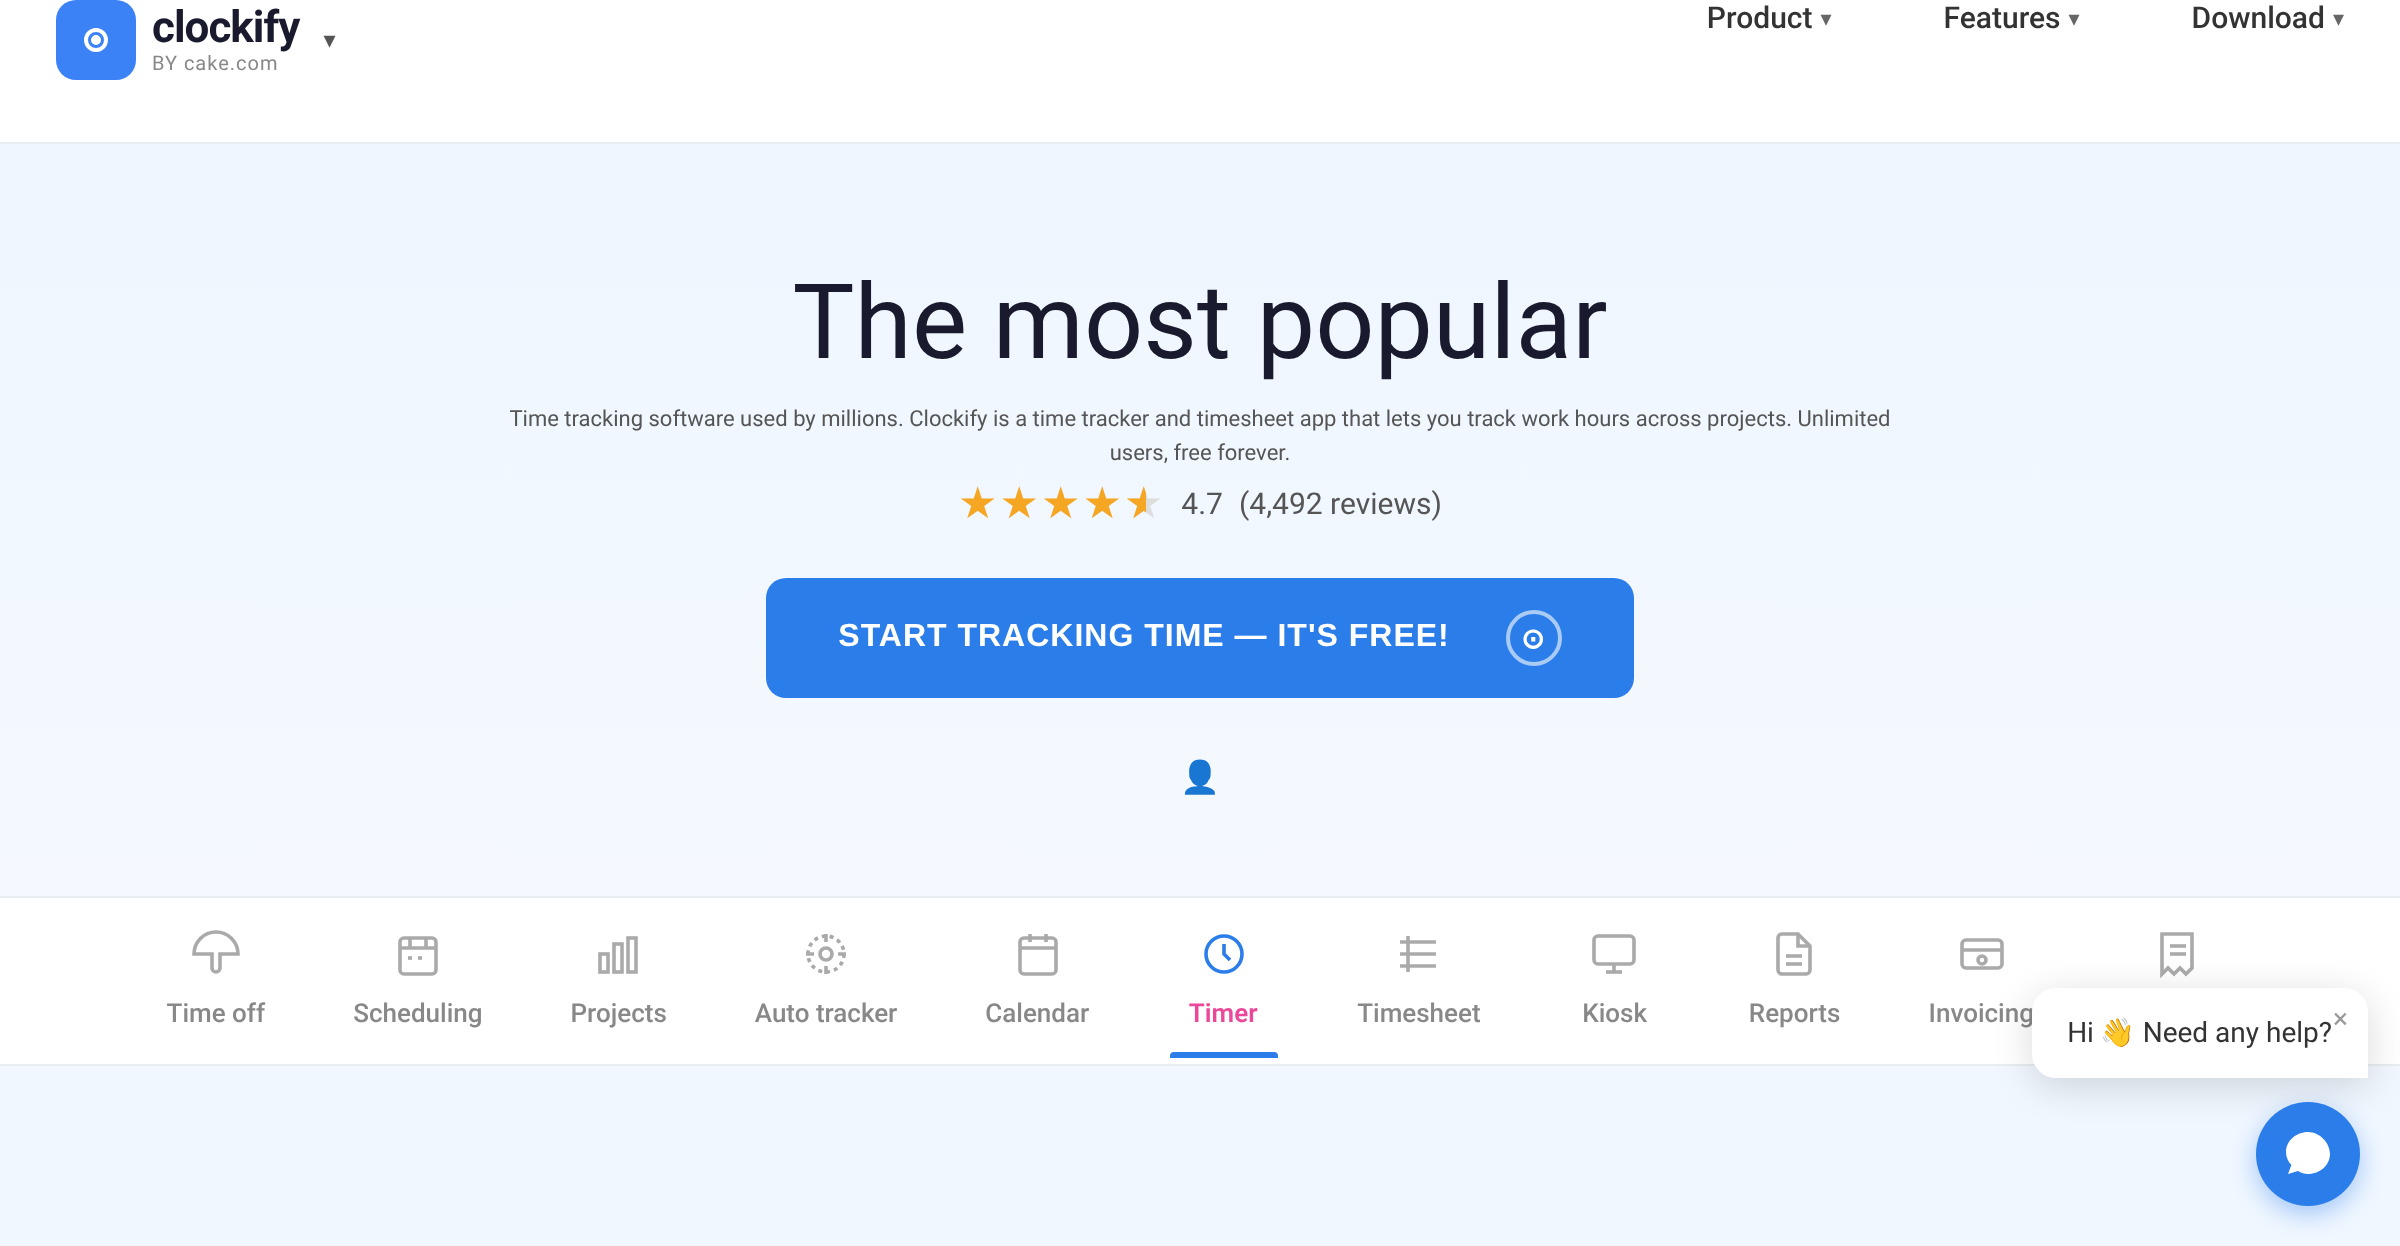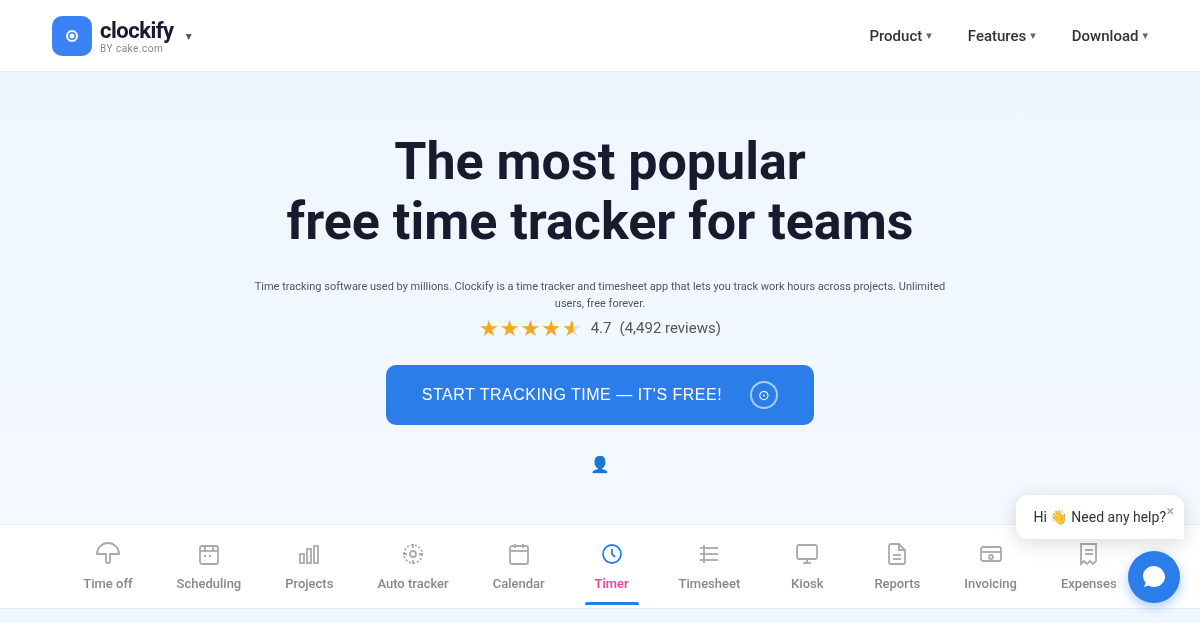--- a/index.html
+++ b/index.html
@@ -3,23 +3,23 @@
   <meta charset="utf-8">
   <style>
     * { margin: 0; padding: 0; box-sizing: border-box; }
     body { font-family: -apple-system, BlinkMacSystemFont, 'Segoe UI', Roboto, sans-serif; background: #f0f7ff; width: 1200px; height: 623px; overflow: hidden; }
 
     
     .header {
       background: #fff;
       height: 72px;
       display: flex;
-      align-items: center;
+      align-items: flex-start;
       justify-content: space-between;
-      padding: 0 52px;
+      padding: 0 28px;
       border-bottom: 1px solid #e8edf2;
       position: relative;
       z-index: 10;
     }
     .header-left {
       display: flex;
       align-items: center;
       gap: 8px;
     }
     .logo-icon {
@@ -45,20 +45,21 @@
       gap: 36px;
     }
     .nav-item {
       font-size: 15px;
       color: #333;
       cursor: pointer;
       display: flex;
       align-items: center;
       gap: 4px;
       font-weight: 500;
+      margin-left: 20px;
     }
     .nav-item .chevron { font-size: 11px; color: #666; }
 
     .header-actions {
       display: flex;
       align-items: center;
       gap: 16px;
     }
     .btn-login {
       font-size: 15px;
@@ -81,24 +82,24 @@
     }
 
     
     .hero {
       background: linear-gradient(180deg, #eef6ff 0%, #f5f9ff 100%);
       text-align: center;
       padding: 60px 40px 20px;
     }
     .hero h1 {
       font-size: 52px;
-      font-weight: 700;
+      font-weight: 400;
       color: #1a1a2e;
       line-height: 1.15;
-      margin-bottom: 26px;
+      margin-bottom: 9px;
     }
     .hero p {
       font-size: 11px;
       color: #555;
       max-width: 700px;
       margin: 0 auto 3px;
       line-height: 1.6;
     }
     .rating-row {
       display: flex;
@@ -110,21 +111,21 @@
     .stars { color: #f5a623; font-size: 22px; letter-spacing: 1px; }
     .rating-text { font-size: 15px; color: #555; }
 
     .cta-btn {
       background: #2b7de9;
       color: white;
       border: none;
       border-radius: 10px;
       padding: 16px 36px;
       font-size: 16px;
-      font-weight: 400;
+      font-weight: 700;
       letter-spacing: 0.5px;
       cursor: pointer;
       display: inline-flex;
       align-items: center;
       gap: 28px;
       text-transform: uppercase;
       margin-bottom: 16px;
       justify-content: center;
     }
     .cta-btn .arrow-circle {
@@ -262,21 +263,20 @@
       <span>Download</span>
       <span class="chevron">▾</span>
     </span>
   </nav>
 
 </header>
 
 <section class="hero">
   <h1>
     <span>The most popular</span><br>
-    <span>free time tracker for teams</span>
   </h1>
   <p>Time tracking software used by millions. Clockify is a time tracker and timesheet app that lets you track work hours across projects. Unlimited users, free forever.</p>
 
   <div class="rating-row">
     <span class="stars">★★★★<span style="position:relative;display:inline-block;color:#ddd;font-size:22px;"><span style="position:absolute;left:0;color:#f5a623;width:55%;overflow:hidden;display:inline-block;">★</span>★</span></span>
     <span class="rating-text">4.7</span>
     <span class="rating-text">(4,492 reviews)</span>
   </div>
 
   <div style="margin-bottom:14px;">

